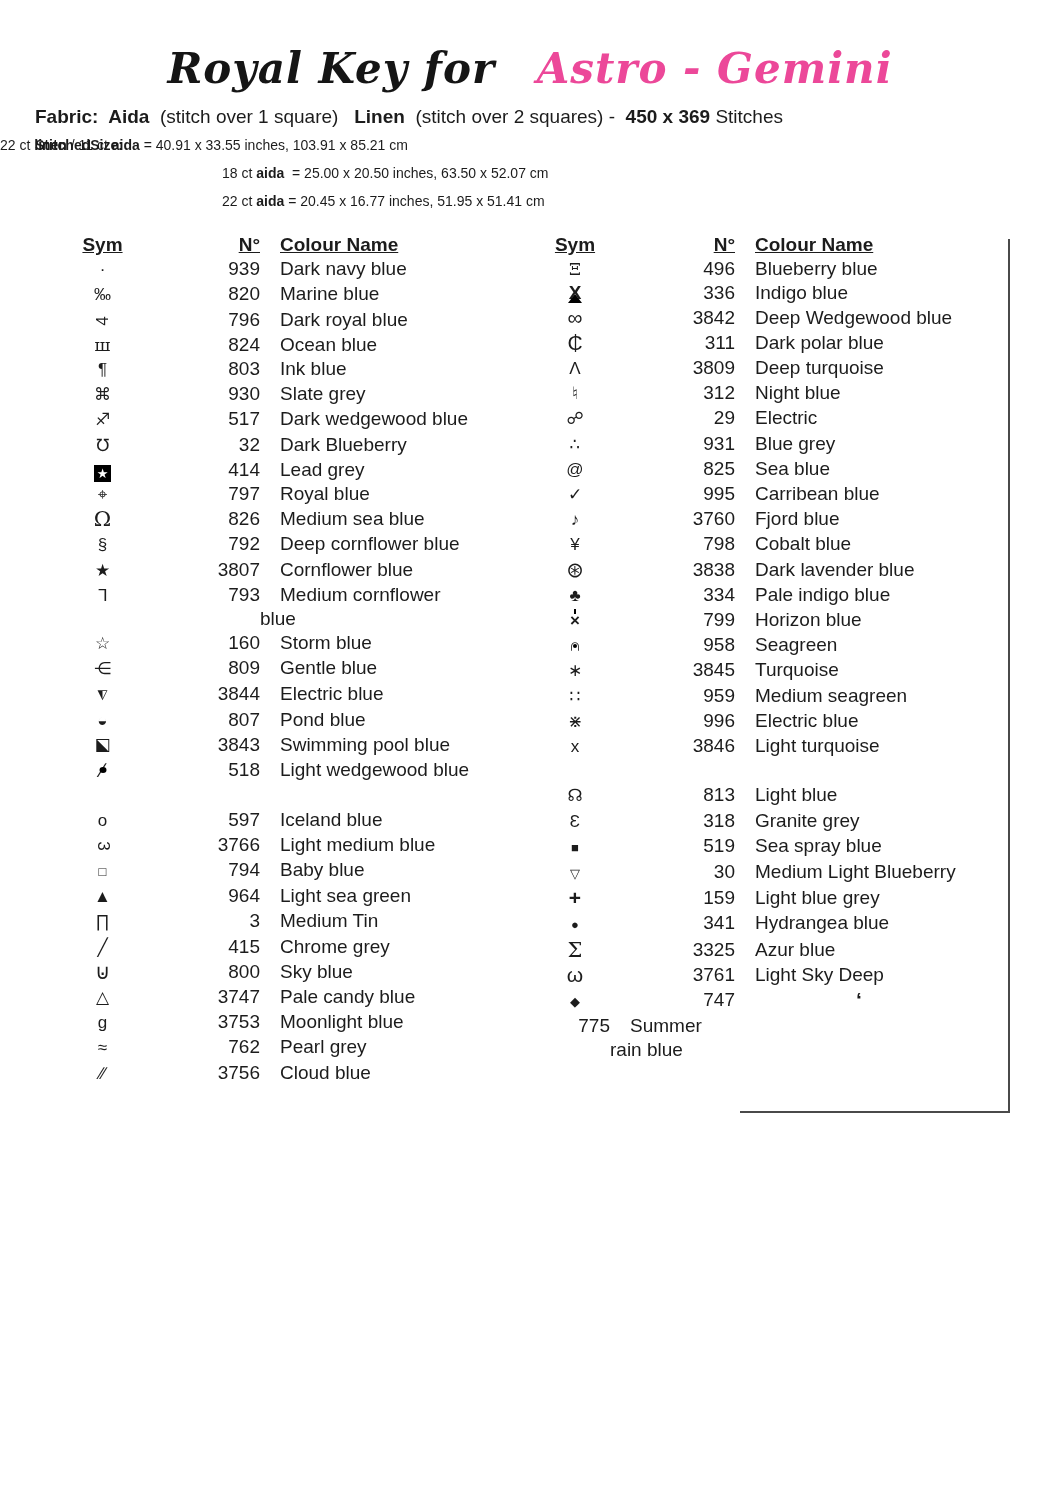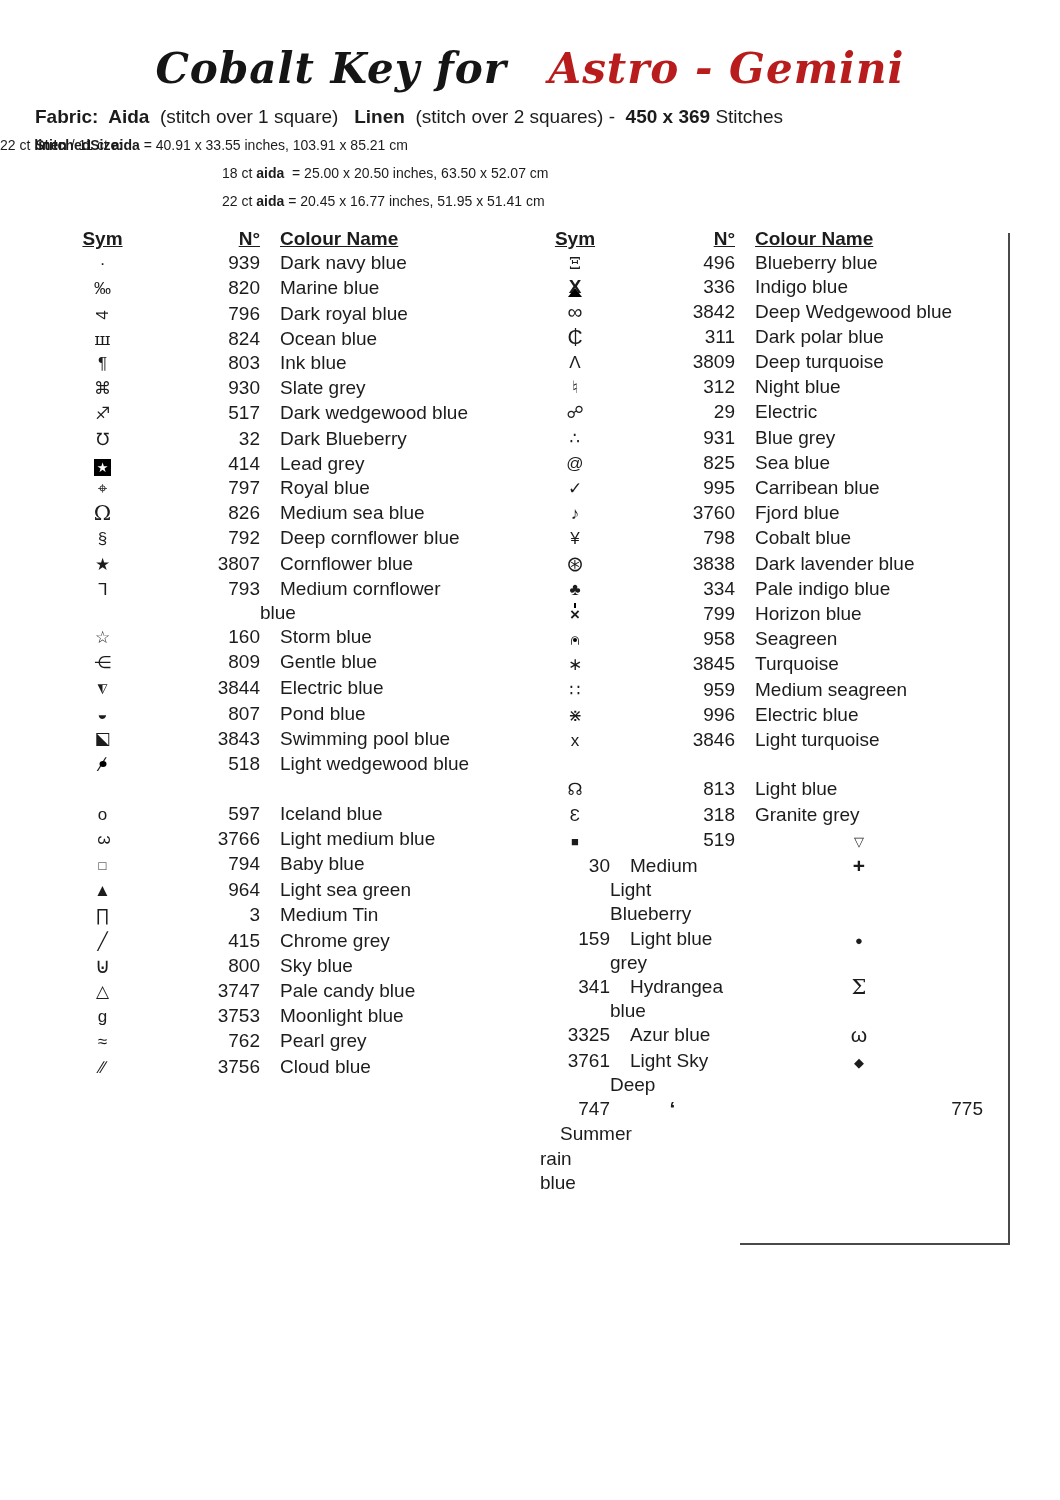--- a/index.html
+++ b/index.html
@@ -18,42 +18,42 @@
     padding-top:44px;
     text-align:center;
     font-family:"DejaVu Serif","Liberation Serif",serif;
     font-style:italic;
     font-weight:700;
     font-size:42px;
     letter-spacing:1px;
     white-space:nowrap;
   }
   .title .prefix{color:#151515;}
-  .title .name{color:#b91c1c;margin-left:26px;font-style:italic;}
+  .title .name{color:#ec4899;margin-left:26px;font-style:italic;}
   
   .fabric{
     margin-top:10px;
     padding-left:35px;
     font-size:19px;
     line-height:27px;
     white-space:pre-wrap;
   }
   .b{font-weight:700;}
   
   .sizeblock{position:relative;margin-top:1px;font-size:14px;line-height:28px;}
   .sizeblock .lbl{position:absolute;left:35px;top:0;font-weight:700;}
   .sizeline{white-space:pre-wrap;}
   .sizeline:nth-child(2){margin-left:222px;}
   .sizeline:nth-child(3){margin-left:222px;}
   .sizeline:nth-child(4){margin-left:352px;}
   .sizeline:nth-child(5){margin-left:360px;}
   
   .tablewrap{
     position:relative;
-    margin-top:12px;
+    margin-top:18px;
     margin-left:65px;
     width:945px;
     display:flex;
     padding-bottom:26px;
   }
   .vline{position:absolute;right:0;top:6px;bottom:0;width:2px;background:#4a4a4a;}
   .bline{position:absolute;right:0;bottom:0;width:270px;height:2px;background:#4a4a4a;}
   .keycol{display:grid;align-content:start;}
   .keycol.left {width:475px;grid-template-columns:75px 120px 212px;}
   .keycol.right{width:470px;grid-template-columns:70px 125px 248px;}
@@ -103,21 +103,21 @@
     transform:translateX(-50%);
   }
   .spacer{min-height:24.2px;grid-column:1 / span 3;}
 </style>
 </head>
 <body>
 
 <div class="page">
 
   <div class="title">
-    <span class="prefix">Cobalt Key for</span>
+    <span class="prefix">Royal Key for</span>
     <span class="name">Astro - Gemini</span>
   </div>
 
   <div class="fabric" id="fabric-line"><span class="b">Fabric:  Aida</span><span>  (stitch over 1 square)   </span><span class="b">Linen</span><span>  (stitch over 2 squares) -  </span><span class="b">450 x 369</span><span> Stitches</span></div>
 
   <div class="sizeblock">
     <span class="lbl">StitchedSize:</span>
     <div id="size-lines">
         <div class="sizeline"><span>22 ct </span><span class="b">linen</span><span> / 11 ct </span><span class="b">aida</span><span> = 40.91 x 33.55 inches, 103.91 x 85.21 cm</span></div>
         <div class="sizeline"><span>18 ct </span><span class="b">aida</span><span>  = 25.00 x 20.50 inches, 63.50 x 52.07 cm</span></div>
@@ -291,20 +291,21 @@
         <div class="cell namec">Light turquoise</div>
         <div class="spacer"></div>
         <div class="cell symc"><span class="symglyph">☊</span></div>
         <div class="cell nc">813</div>
         <div class="cell namec">Light blue</div>
         <div class="cell symc"><span class="symglyph">Ɛ</span></div>
         <div class="cell nc">318</div>
         <div class="cell namec">Granite grey</div>
         <div class="cell symc"><span class="symglyph sm">■</span></div>
         <div class="cell nc">519</div>
+        <div class="cell namec">Sea spray blue</div>
         <div class="cell symc"><span class="symglyph sm">▽</span></div>
         <div class="cell nc">30</div>
         <div class="cell namec">Medium Light Blueberry</div>
         <div class="cell symc"><span class="symglyph boldsym lg">+</span></div>
         <div class="cell nc">159</div>
         <div class="cell namec">Light blue grey</div>
         <div class="cell symc"><span class="symglyph sm">●</span></div>
         <div class="cell nc">341</div>
         <div class="cell namec">Hydrangea blue</div>
         <div class="cell symc"><span class="symglyph serif lg">Σ</span></div>

